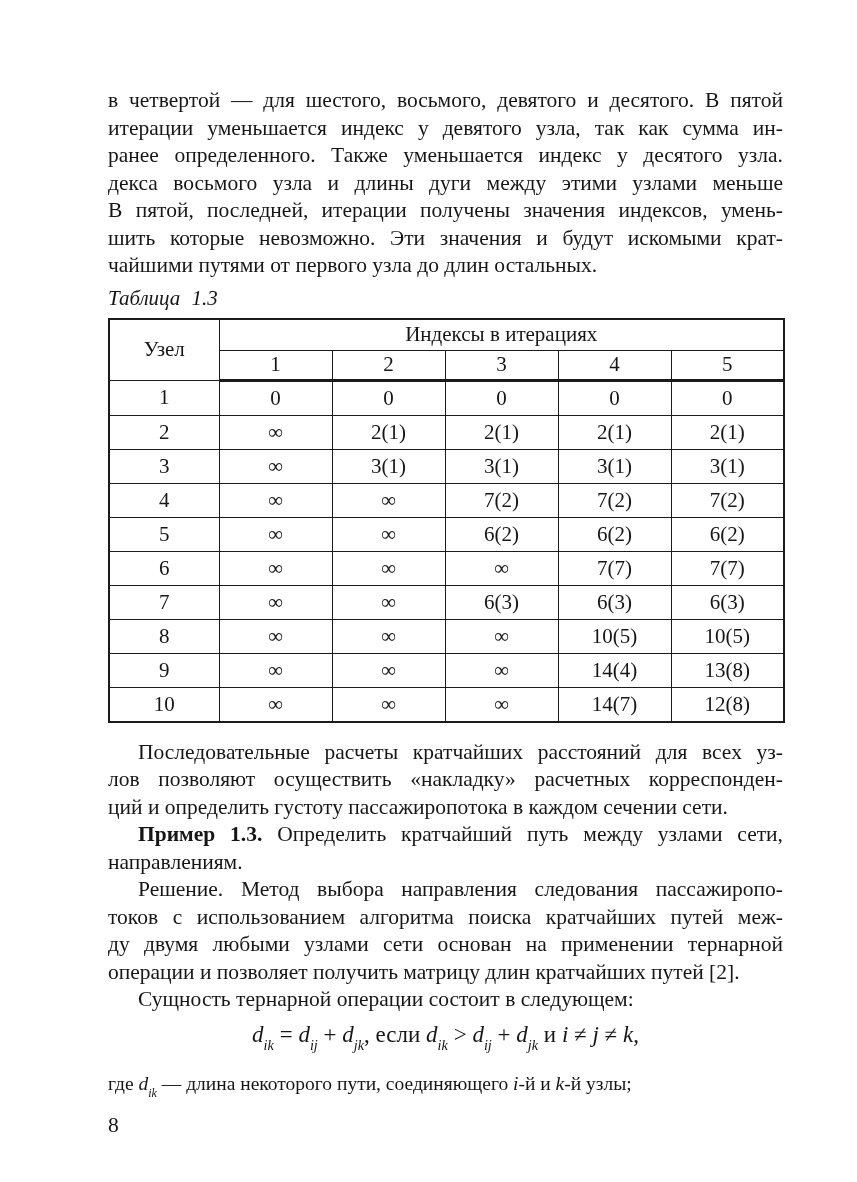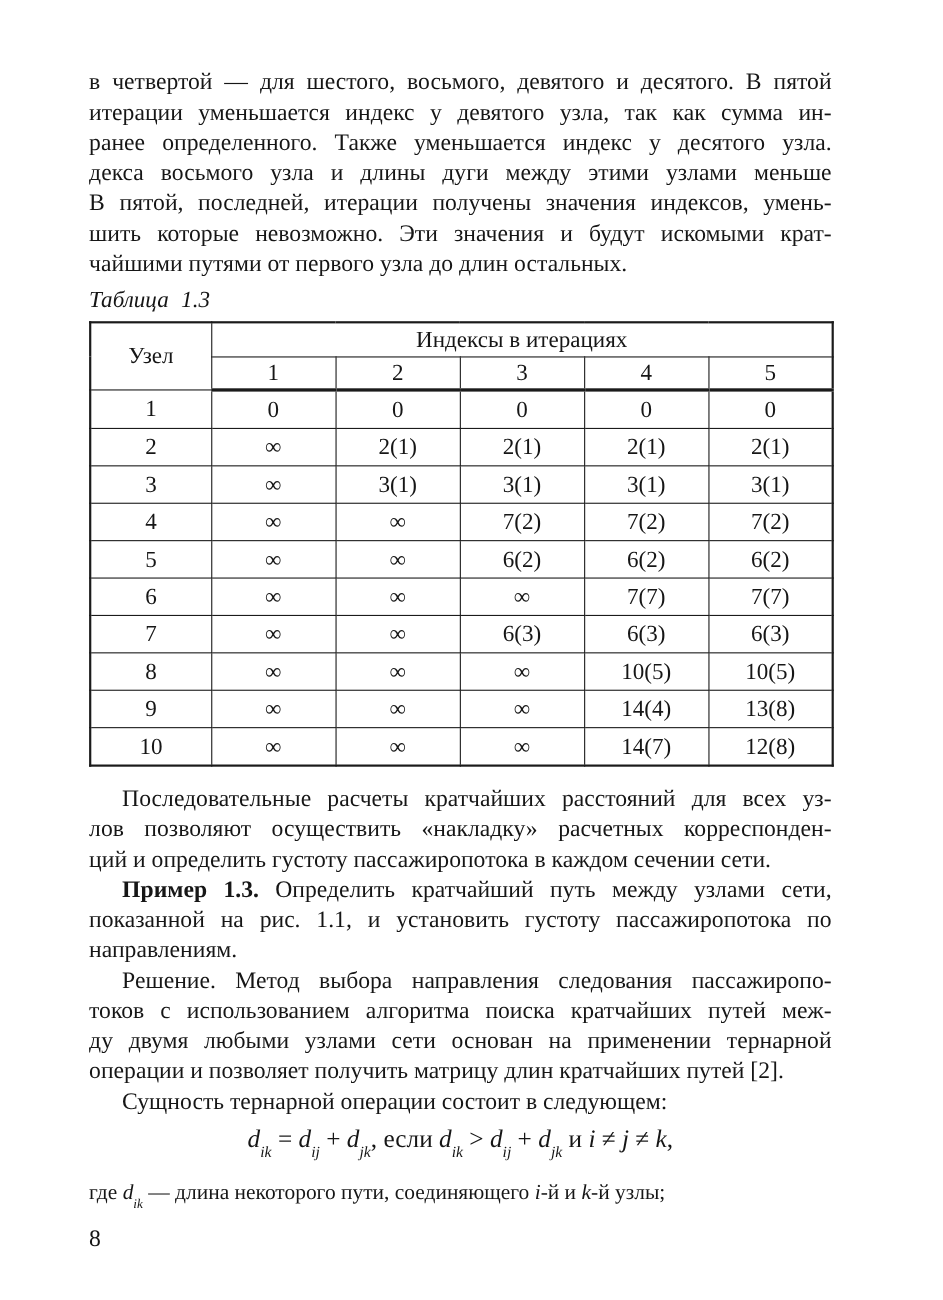--- a/index.html
+++ b/index.html
@@ -10,23 +10,23 @@
     color: #161616;
   }
   .page {
     position: relative;
     width: 857px; height: 1182px;
     overflow: hidden;
     background: #ffffff;
   }
   .content {
     position: absolute;
-    left: 81px; top: 0;
+    left: 108px; top: 0;
     width: 675px;
-    padding-top: 61px;
+    padding-top: 87px;
   }
   .line {
     font-size: 21.5px;
     line-height: 27.5px;
     text-align: justify;
     text-align-last: justify;
     white-space: nowrap;
   }
   .line.last {
     text-align: left;
@@ -226,21 +226,20 @@
     </table>
 
     <div class="after-table">
       <div class="line indent">Последовательные расчеты кратчайших расстояний для всех уз-</div>
       <div class="line">лов позволяют осуществить «накладку» расчетных корреспонден-</div>
       <div class="line last">ций и определить густоту пассажиропотока в каждом сечении сети.</div>
     </div>
 
     <div>
       <div class="line indent"><span class="lead-bold">Пример 1.3.</span><span> Определить кратчайший путь между узлами сети,</span></div>
-      <div class="line">показанной на рис. 1.1, и установить густоту пассажиропотока по</div>
       <div class="line last">направлениям.</div>
     </div>
 
     <div>
       <div class="line indent"><span class="lead-italic">Решение.</span><span> Метод выбора направления следования пассажиропо-</span></div>
       <div class="line">токов с использованием алгоритма поиска кратчайших путей меж-</div>
       <div class="line">ду двумя любыми узлами сети основан на применении тернарной</div>
       <div class="line last">операции и позволяет получить матрицу длин кратчайших путей [2].</div>
     </div>
 

